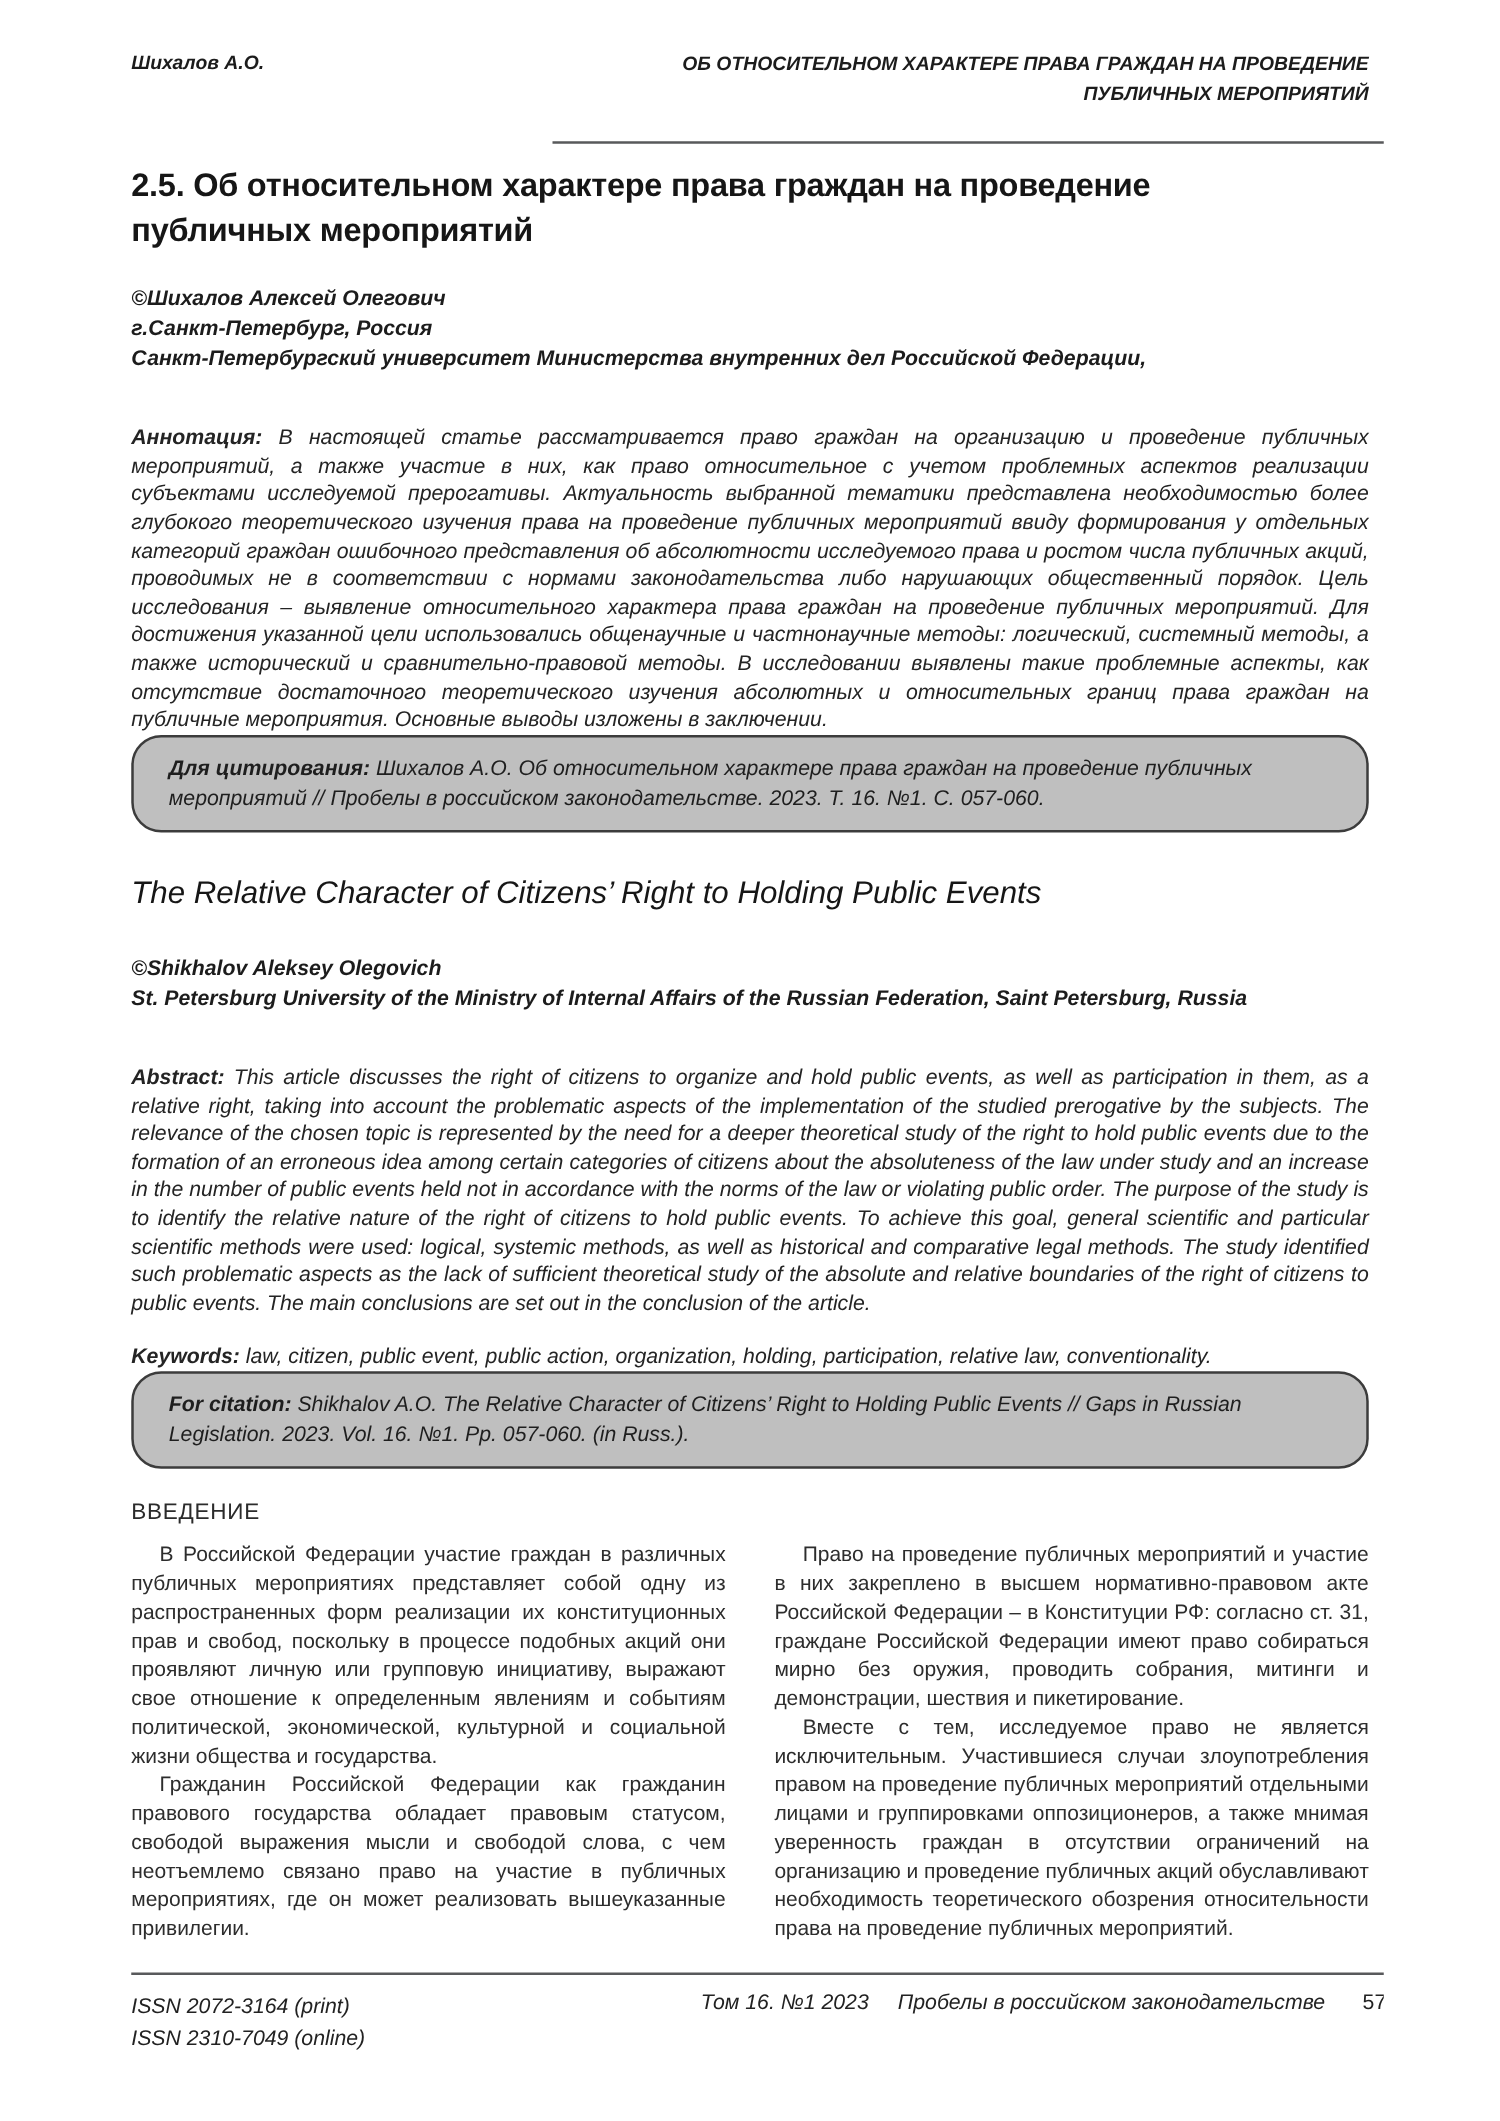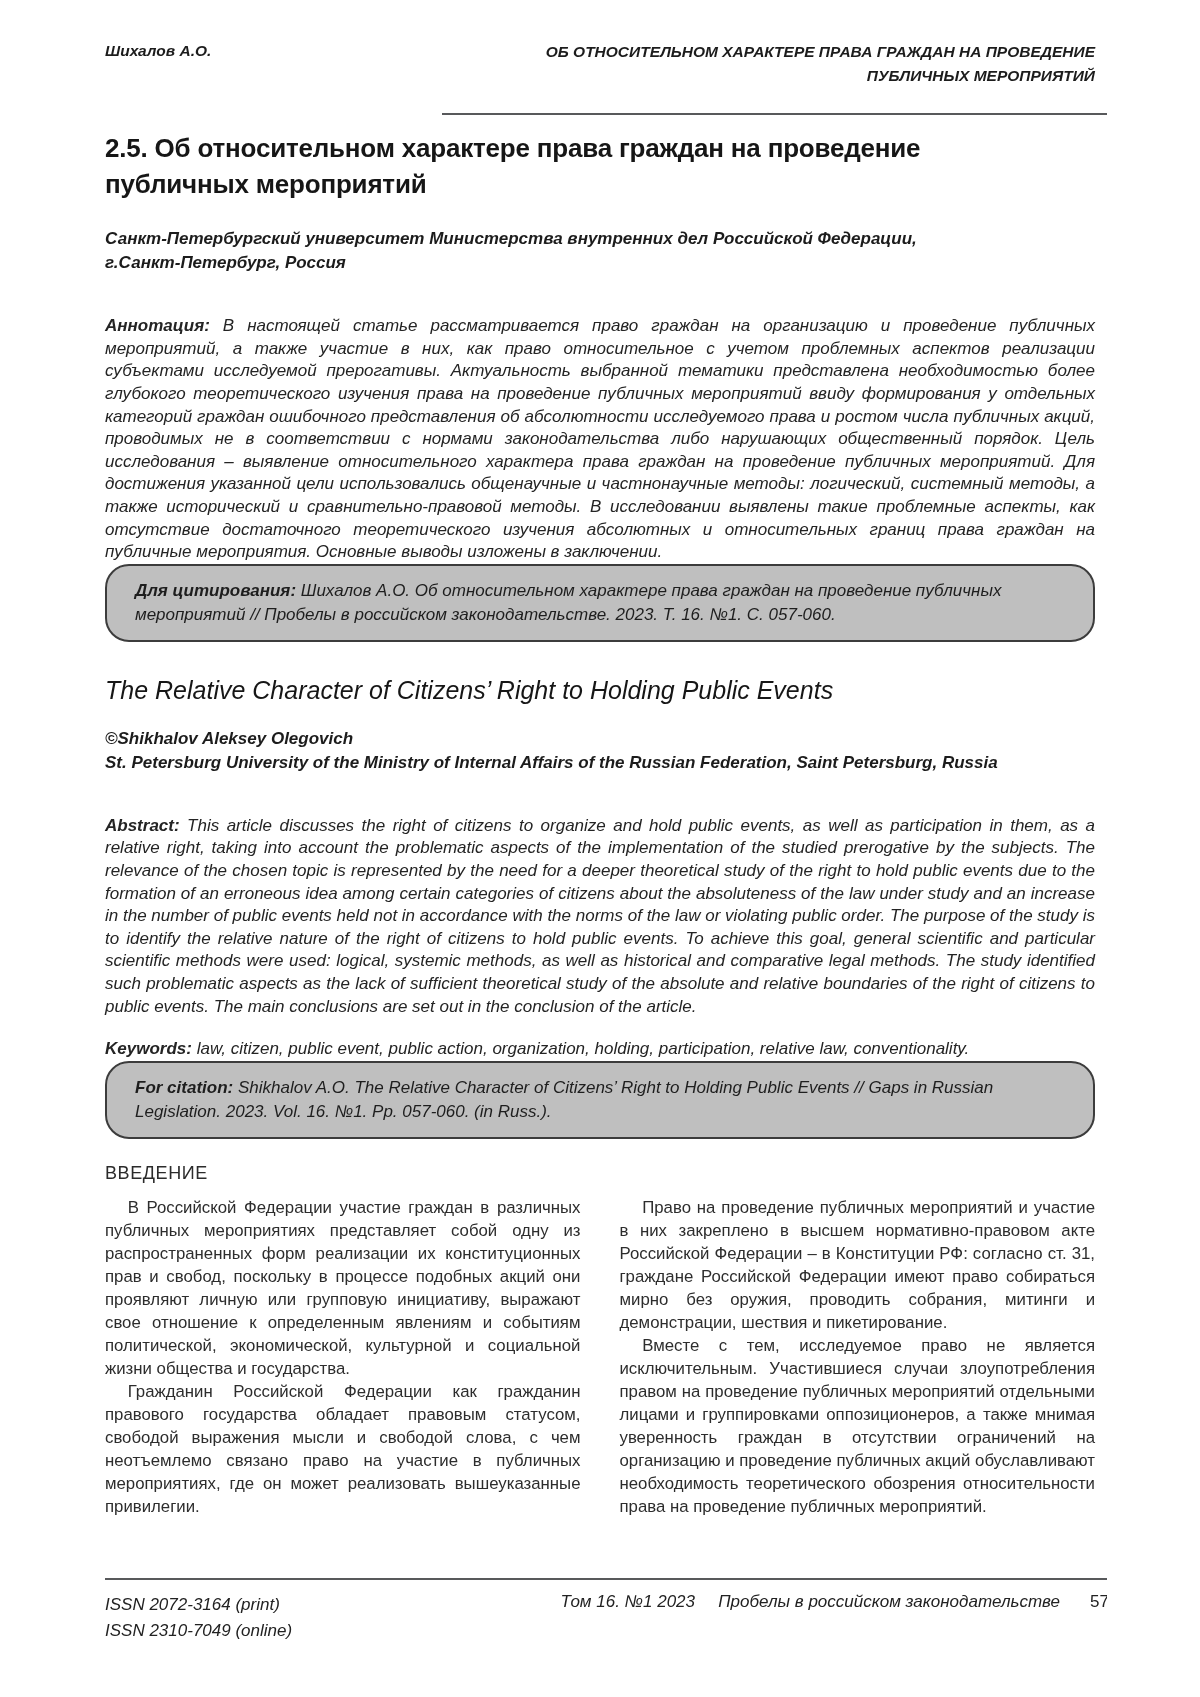--- a/index.html
+++ b/index.html
@@ -77,36 +77,37 @@
       <div class="author-short">Шихалов А.О.</div>
       <div class="running-title">
         <div>ОБ ОТНОСИТЕЛЬНОМ ХАРАКТЕРЕ ПРАВА ГРАЖДАН НА ПРОВЕДЕНИЕ</div>
         <div>ПУБЛИЧНЫХ МЕРОПРИЯТИЙ</div>
       </div>
     </div>
 
     <h1 class="title-ru" style="margin-bottom:0;">2.5. Об относительном характере права граждан на проведение публичных мероприятий</h1>
 
     <div class="authors">
+      <div>©Шихалов Алексей Олегович</div>
+      <div>г.Санкт-Петербург, Россия</div>
       <div>Санкт-Петербургский университет Министерства внутренних дел Российской Федерации,</div>
-      <div>г.Санкт-Петербург, Россия</div>
     </div>
 
     <p class="para annotation" style="margin:40px 0 0 0;">
       <span class="lbl">Аннотация:</span><span> В настоящей статье рассматривается право граждан на организацию и проведение публичных мероприятий, а также участие в них, как право относительное с учетом проблемных аспектов реализации субъектами исследуемой прерогативы. Актуальность выбранной тематики представлена необходимостью более глубокого теоретического изучения права на проведение публичных мероприятий ввиду формирования у отдельных категорий граждан ошибочного представления об абсолютности исследуемого права и ростом числа публичных акций, проводимых не в соответствии с нормами законодательства либо нарушающих общественный порядок. Цель исследования – выявление относительного характера права граждан на проведение публичных мероприятий. Для достижения указанной цели использовались общенаучные и частнонаучные методы: логический, системный методы, а также исторический и сравнительно-правовой методы. В исследовании выявлены такие проблемные аспекты, как отсутствие достаточного теоретического изучения абсолютных и относительных границ права граждан на публичные мероприятия. Основные выводы изложены в заключении.</span>
     </p>
 
 
     <div class="cite-box">
       <span class="lbl">Для цитирования:</span><span> Шихалов А.О. Об относительном характере права граждан на проведение публичных мероприятий // Пробелы в российском законодательстве. 2023. Т. 16. №1. С. 057-060.</span>
     </div>
 
     <h2 class="title-en" style="margin-bottom:0;">The Relative Character of Citizens’ Right to Holding Public Events</h2>
 
-    <div class="authors" style="margin-top:20px;">
+    <div class="authors" style="margin-top:32px;">
       <div>©Shikhalov Aleksey Olegovich</div>
       <div>St. Petersburg University of the Ministry of Internal Affairs of the Russian Federation, Saint Petersburg, Russia</div>
     </div>
 
     <p class="para abstract" style="margin:40px 0 0 0;">
       <span class="lbl">Abstract:</span><span> This article discusses the right of citizens to organize and hold public events, as well as participation in them, as a relative right, taking into account the problematic aspects of the implementation of the studied prerogative by the subjects. The relevance of the chosen topic is represented by the need for a deeper theoretical study of the right to hold public events due to the formation of an erroneous idea among certain categories of citizens about the absoluteness of the law under study and an increase in the number of public events held not in accordance with the norms of the law or violating public order. The purpose of the study is to identify the relative nature of the right of citizens to hold public events. To achieve this goal, general scientific and particular scientific methods were used: logical, systemic methods, as well as historical and comparative legal methods. The study identified such problematic aspects as the lack of sufficient theoretical study of the absolute and relative boundaries of the right of citizens to public events. The main conclusions are set out in the conclusion of the article.</span>
     </p>
 
     <p class="para keywords" style="margin:20px 0 0 0;">
       <span class="lbl">Keywords:</span><span> law, citizen, public event, public action, organization, holding, participation, relative law, conventionality.</span>

